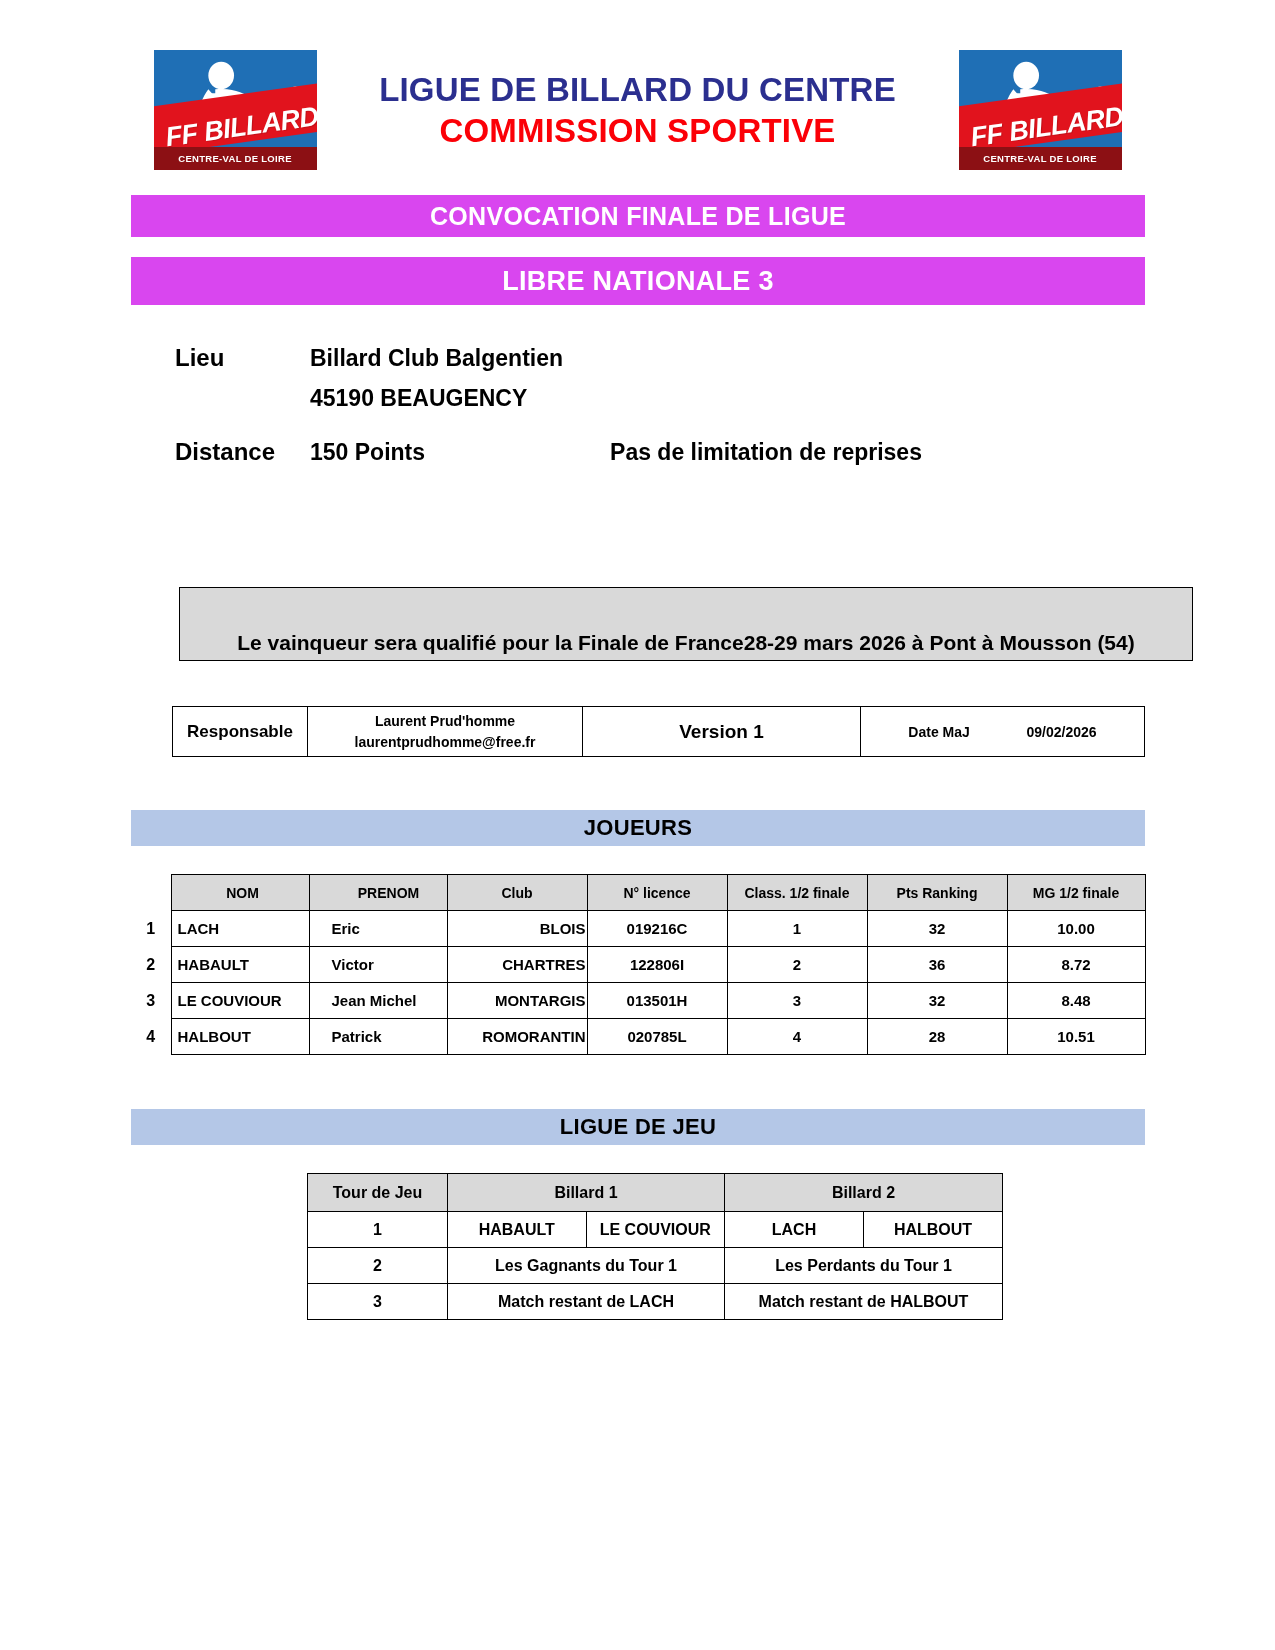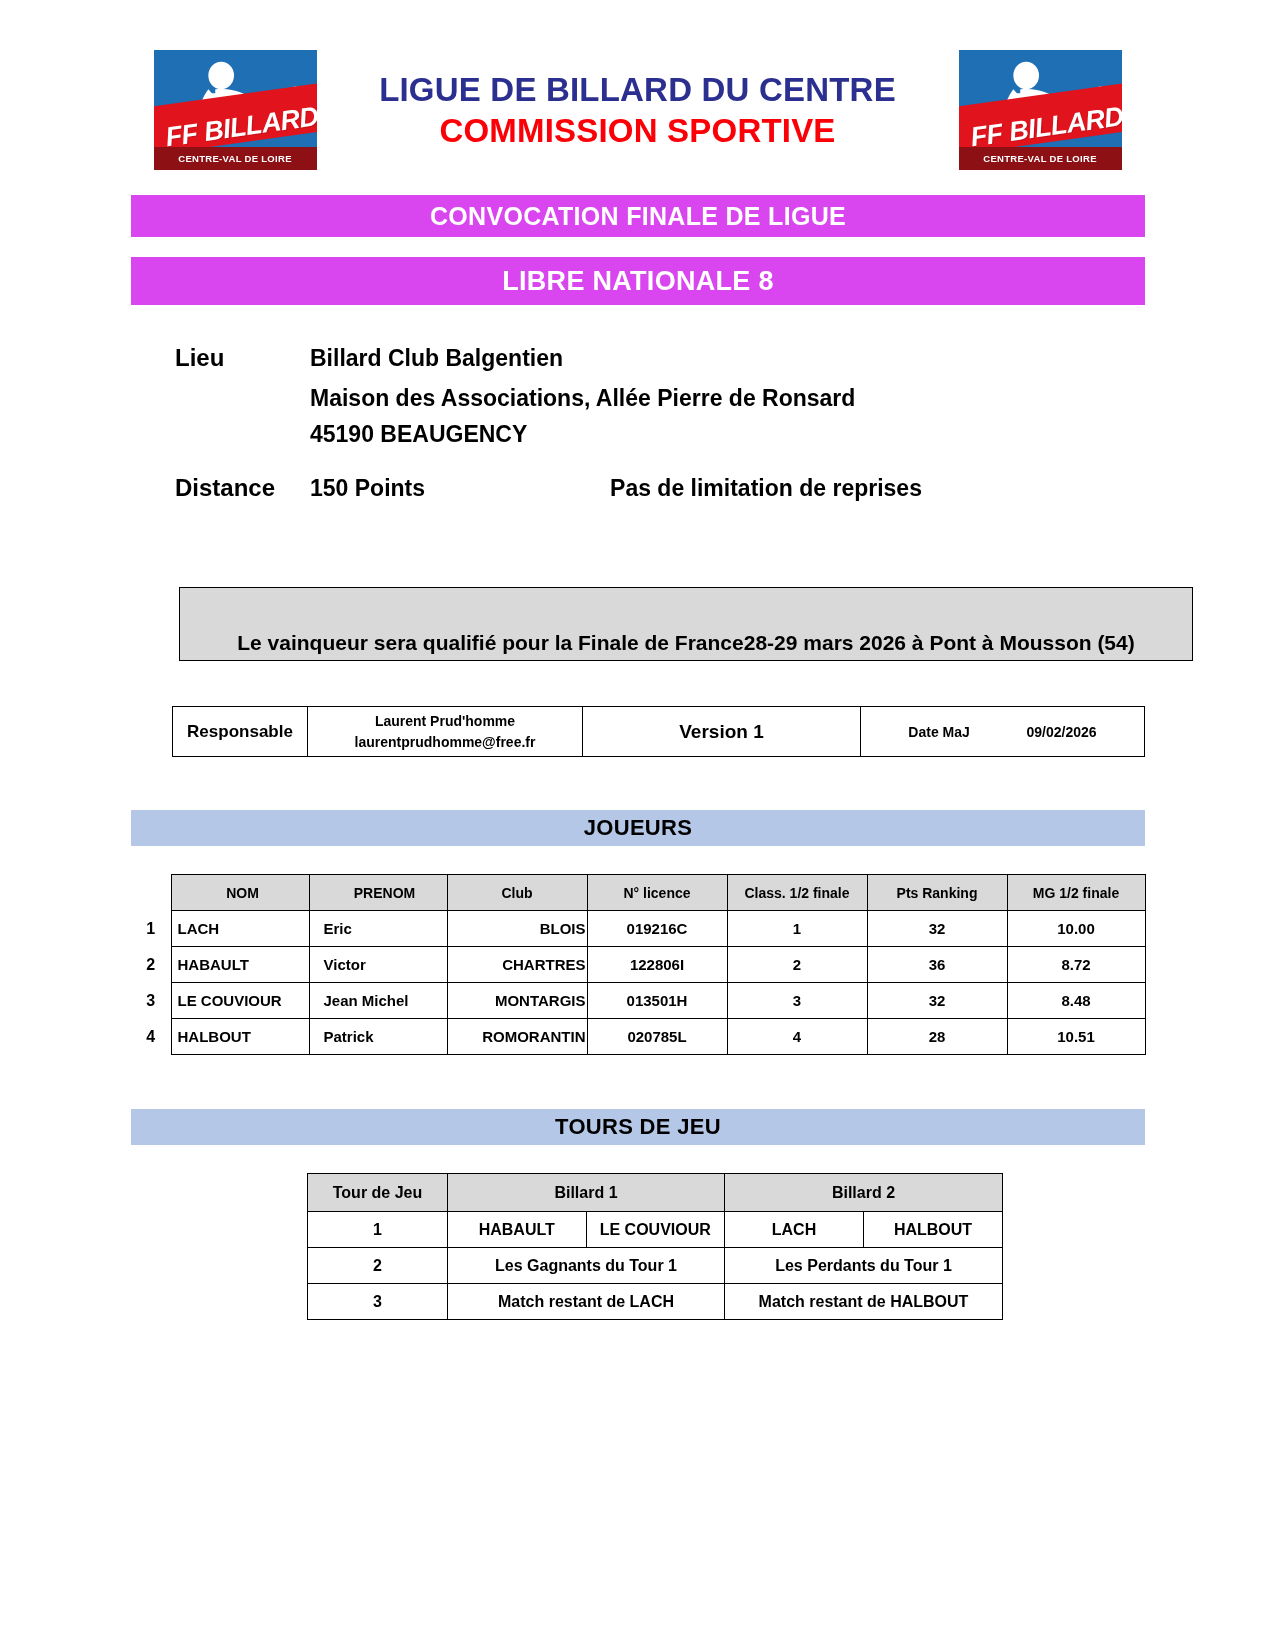--- a/index.html
+++ b/index.html
@@ -128,21 +128,21 @@
   table.joueurs th, table.joueurs td {
     border:1px solid #000000; height:36px; font-size:15px; font-weight:bold;
   }
   table.joueurs thead th { background:#d9d9d9; text-align:center; font-size:14px; }
   table.joueurs td.idx {
     width:40px; border:none; text-align:center; font-size:16px; font-weight:bold;
     border-left:none;
   }
   table.joueurs th.idxh { width:40px; border:none; background:transparent; }
   .c-nom { width:138px; text-align:left; padding-left:6px; }
-  .c-prenom { width:138px; text-align:left; padding-left:14px; }
+  .c-prenom { width:138px; text-align:left; padding-left:22px; }
   .c-club { width:140px; text-align:right; }
   .c-lic { width:140px; text-align:center; }
   .c-class { width:140px; text-align:center; }
   .c-pts { width:140px; text-align:center; }
   .c-mg { width:138px; text-align:center; }
 
   
   table.tours {
     position:absolute; left:307px; top:1173px; width:695px;
     border-collapse:collapse; table-layout:fixed;
@@ -202,29 +202,28 @@
       </svg>
       <div class="redband"></div>
       <div class="ffb">FF BILLARD</div>
       <div class="darkband">
         <span>CENTRE-VAL DE LOIRE</span>
       </div>
     </div>
   </div>
 
   <div class="banner" id="banner-convocation">CONVOCATION FINALE DE LIGUE</div>
-  <div class="banner" id="banner-category">LIBRE  NATIONALE 8</div>
+  <div class="banner" id="banner-category">LIBRE  NATIONALE 3</div>
 
   <div class="info">
     <div class="info-gap"></div>
     <div class="info-row">
       <div class="info-label">Lieu</div>
       <div class="info-value">Billard Club Balgentien</div>
     </div>
-    <div class="info-sub">Maison des Associations, Allée Pierre de Ronsard</div>
     <div class="info-sub">45190   BEAUGENCY</div>
     <div class="info-gap"></div>
     <div class="info-row">
       <div class="info-label">Distance</div>
       <div class="info-value dist-row">
         <span>150 Points</span>
         <span class="dist-second">Pas de limitation de reprises</span>
       </div>
     </div>
   </div>
@@ -305,21 +304,21 @@
         <td class="c-prenom">Patrick</td>
         <td class="c-club">ROMORANTIN</td>
         <td class="c-lic">020785L</td>
         <td class="c-class">4</td>
         <td class="c-pts">28</td>
         <td class="c-mg">10.51</td>
       </tr>
     </tbody>
   </table>
 
-  <div class="sectionbar" id="bar-tours">TOURS DE JEU</div>
+  <div class="sectionbar" id="bar-tours">LIGUE DE JEU</div>
 
   <table class="tours">
     <thead>
       <tr>
         <th class="t-tour">Tour de Jeu</th>
         <th class="t-b1" colspan="2">Billard 1</th>
         <th class="t-b2" colspan="2">Billard 2</th>
       </tr>
     </thead>
     <tbody>

